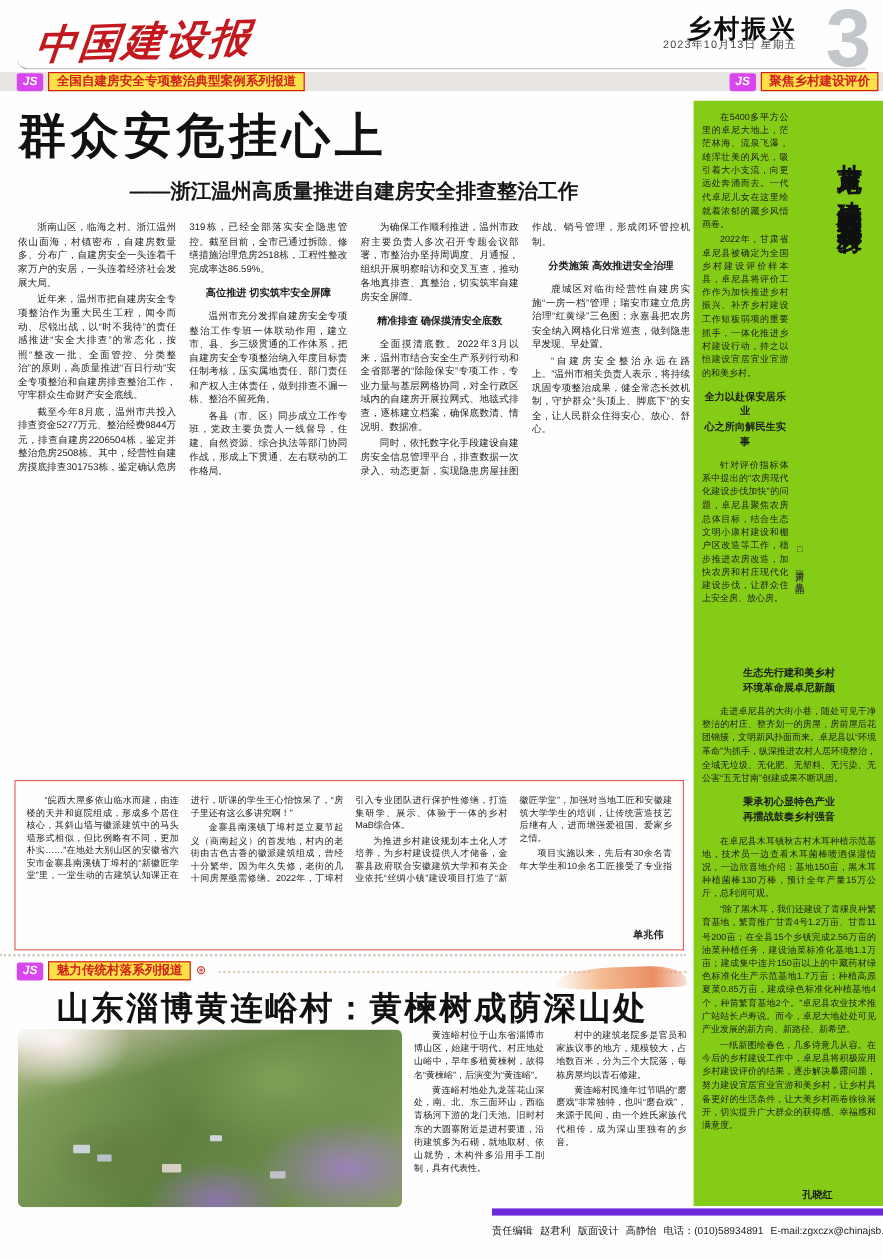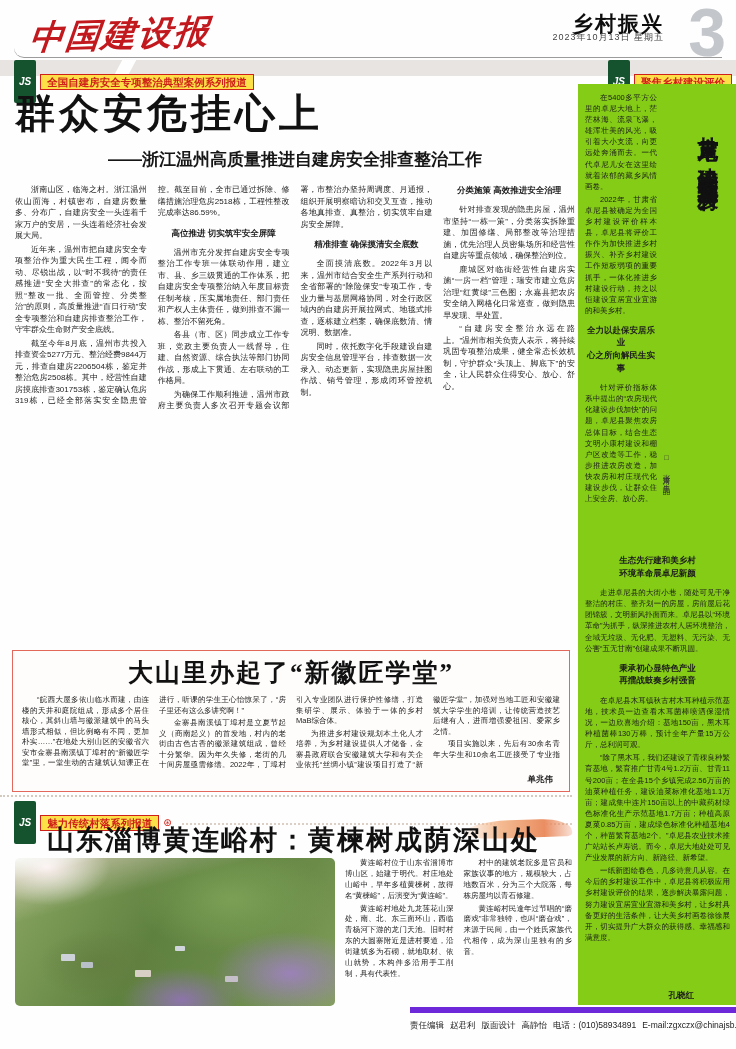--- a/index.html
+++ b/index.html
@@ -13,21 +13,21 @@
   .masthead { position:absolute; left:16px; top:6px; font-family:"Liberation Serif","DejaVu Serif",serif;
     font-style:italic; font-weight:bold; font-size:34px; color:#c2191f; transform:skewX(-8deg) rotate(-2deg); letter-spacing:2px; }
   .page-num { position:absolute; right:-4px; top:-8px; font-size:68px; font-weight:bold; color:#c3c6ca; line-height:1; }
   .section-name { position:absolute; right:58px; top:4px; font-size:21px; font-weight:900; letter-spacing:2px; color:#0d0d0d; }
   .date-line { position:absolute; right:58px; top:25px; font-size:9px; color:#444; letter-spacing:1px; }
   
   .band { position:absolute; left:0; top:60px; width:736px; height:16px; background:#e8e4e1; }
   .band-cut { position:absolute; left:118px; top:58px; width:14px; height:20px; background:#fefefe; transform:skewX(-28deg); }
   .series-label { position:absolute; top:60px; display:flex; align-items:center; gap:4px; }
   .series-label.l { left:14px; } .series-label.r { right:4px; }
-  .js-tag { background:#14532d; color:#fff; font-weight:bold; font-style:italic; font-size:10px; padding:16px 5px; border-radius:2px; }
+  .js-tag { background:#d946ef; color:#fff; font-weight:bold; font-style:italic; font-size:10px; padding:2px 5px; border-radius:2px; }
   .label-box { border:1px solid #cf2119; color:#cf2119; background:#fde047; font-weight:bold; font-size:10.5px; line-height:14px; padding:0 6px; }
   
   .main-article { position:absolute; left:15px; top:86px; width:560px; height:556px; overflow:hidden; }
   .headline { font-size:40px; font-weight:700; letter-spacing:4px; color:#111;
     font-family:"Liberation Serif","DejaVu Serif",serif; }
   .subtitle { text-align:center; font-size:17px; font-weight:bold; margin-top:7px; color:#161616; }
   .byline { text-align:center; font-size:9.5px; margin-top:9px; letter-spacing:2px; color:#222; }
   .body-cols { margin-top:13px; height:438px; column-count:4; column-gap:11px; font-size:8px; line-height:1.44;
     text-align:justify; overflow:hidden; }
   .para { text-indent:2em; margin-bottom:2px; }
@@ -116,21 +116,20 @@
         <div class="para">近年来，温州市把自建房安全专项整治作为重大民生工程，闻令而动、尽锐出战，以“时不我待”的责任感推进“安全大排查”的常态化，按照“整改一批、全面管控、分类整治”的原则，高质量推进“百日行动”安全专项整治和自建房排查整治工作，守牢群众生命财产安全底线。</div>
         <div class="para">截至今年8月底，温州市共投入排查资金5277万元、整治经费9844万元，排查自建房2206504栋，鉴定并整治危房2508栋。其中，经营性自建房摸底排查301753栋，鉴定确认危房319栋，已经全部落实安全隐患管控。截至目前，全市已通过拆除、修缮措施治理危房2518栋，工程性整改完成率达86.59%。</div>
         <div class="subhead">高位推进 切实筑牢安全屏障</div>
         <div class="para">温州市充分发挥自建房安全专项整治工作专班一体联动作用，建立市、县、乡三级贯通的工作体系，把自建房安全专项整治纳入年度目标责任制考核，压实属地责任、部门责任和产权人主体责任，做到排查不漏一栋、整治不留死角。</div>
         <div class="para">各县（市、区）同步成立工作专班，党政主要负责人一线督导，住建、自然资源、综合执法等部门协同作战，形成上下贯通、左右联动的工作格局。</div>
         <div class="para">为确保工作顺利推进，温州市政府主要负责人多次召开专题会议部署，市整治办坚持周调度、月通报，组织开展明察暗访和交叉互查，推动各地真排查、真整治，切实筑牢自建房安全屏障。</div>
         <div class="subhead">精准排查 确保摸清安全底数</div>
         <div class="para">全面摸清底数。2022年3月以来，温州市结合安全生产系列行动和全省部署的“除险保安”专项工作，专业力量与基层网格协同，对全行政区域内的自建房开展拉网式、地毯式排查，逐栋建立档案，确保底数清、情况明、数据准。</div>
         <div class="para">同时，依托数字化手段建设自建房安全信息管理平台，排查数据一次录入、动态更新，实现隐患房屋挂图作战、销号管理，形成闭环管控机制。</div>
         <div class="subhead">分类施策 高效推进安全治理</div>
-        <div class="para">针对排查发现的隐患房屋，温州市坚持“一栋一策”，分类落实拆除重建、加固修缮、局部整改等治理措施，优先治理人员密集场所和经营性自建房等重点领域，确保整治到位。</div>
         <div class="para">鹿城区对临街经营性自建房实施“一房一档”管理；瑞安市建立危房治理“红黄绿”三色图；永嘉县把农房安全纳入网格化日常巡查，做到隐患早发现、早处置。</div>
         <div class="para">“自建房安全整治永远在路上。”温州市相关负责人表示，将持续巩固专项整治成果，健全常态长效机制，守护群众“头顶上、脚底下”的安全，让人民群众住得安心、放心、舒心。</div>
       </div>
   </div>
 
   <div class="panel">
     <div class="panel-top">
       <div class="panel-narrow">
           <div class="para">在5400多平方公里的卓尼大地上，茫茫林海、流泉飞瀑，雄浑壮美的风光，吸引着大小支流，向更远处奔涌而去。一代代卓尼儿女在这里绘就着浓郁的藏乡风情画卷。</div>
           <div class="para">2022年，甘肃省卓尼县被确定为全国乡村建设评价样本县，卓尼县将评价工作作为加快推进乡村振兴、补齐乡村建设工作短板弱项的重要抓手，一体化推进乡村建设行动，持之以恒建设宜居宜业宜游的和美乡村。</div>
@@ -149,21 +148,20 @@
         <div class="para">走进卓尼县的大街小巷，随处可见干净整洁的村庄、整齐划一的房屋，房前屋后花团锦簇，文明新风扑面而来。卓尼县以“环境革命”为抓手，纵深推进农村人居环境整治，全域无垃圾、无化肥、无塑料、无污染、无公害“五无甘南”创建成果不断巩固。</div>
         <div class="subhead">秉承初心显特色产业
 再擂战鼓奏乡村强音</div>
         <div class="para">在卓尼县木耳镇秋古村木耳种植示范基地，技术员一边查看木耳菌棒喷洒保湿情况，一边欣喜地介绍：基地150亩，黑木耳种植菌棒130万棒，预计全年产量15万公斤，总利润可观。</div>
         <div class="para">“除了黑木耳，我们还建设了青稞良种繁育基地，繁育推广甘青4号1.2万亩、甘青11号200亩；在全县15个乡镇完成2.56万亩的油菜种植任务，建设油菜标准化基地1.1万亩；建成集中连片150亩以上的中藏药材绿色标准化生产示范基地1.7万亩；种植高原夏菜0.85万亩，建成绿色标准化种植基地4个，种苗繁育基地2个。”卓尼县农业技术推广站站长卢寿说。而今，卓尼大地处处可见产业发展的新方向、新路径、新希望。</div>
         <div class="para">一纸新图绘春色，几多诗意几从容。在今后的乡村建设工作中，卓尼县将积极应用乡村建设评价的结果，逐步解决暴露问题，努力建设宜居宜业宜游和美乡村，让乡村具备更好的生活条件，让大美乡村画卷徐徐展开，切实提升广大群众的获得感、幸福感和满意度。</div>
       </div>
   </div>
 
   <div class="mid-box">
-    <div class="mid-headline">大山里办起了“新徽匠学堂”</div>
     <div class="mid-cols">
         <div class="para">“皖西大屋多依山临水而建，由连楼的天井和庭院组成，形成多个居住核心，其斜山墙与徽派建筑中的马头墙形式相似，但比例略有不同，更加朴实……”在地处大别山区的安徽省六安市金寨县南溪镇丁埠村的“新徽匠学堂”里，一堂生动的古建筑认知课正在进行，听课的学生王心怡惊呆了，“房子里还有这么多讲究啊！”</div>
         <div class="para">金寨县南溪镇丁埠村是立夏节起义（商南起义）的首发地，村内的老街由古色古香的徽派建筑组成，曾经十分繁华。因为年久失修，老街的几十间房屋亟需修缮。2022年，丁埠村引入专业团队进行保护性修缮，打造集研学、展示、体验于一体的乡村MaB综合体。</div>
         <div class="para">为推进乡村建设规划本土化人才培养，为乡村建设提供人才储备，金寨县政府联合安徽建筑大学和有关企业依托“丝绸小镇”建设项目打造了“新徽匠学堂”，加强对当地工匠和安徽建筑大学学生的培训，让传统营造技艺后继有人，进而增强爱祖国、爱家乡之情。</div>
         <div class="para">项目实施以来，先后有30余名青年大学生和10余名工匠接受了专业指导，当地及周边乡镇未成年人参加活动超过100人次。</div>
       </div>
     <div class="mid-author">单兆伟</div>
   </div>
 
   <div class="dotline-top"></div>

